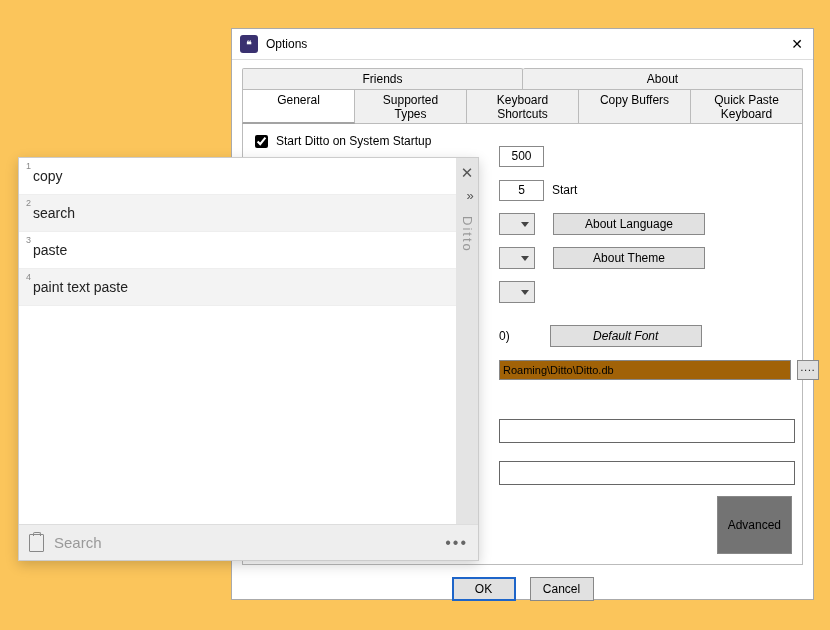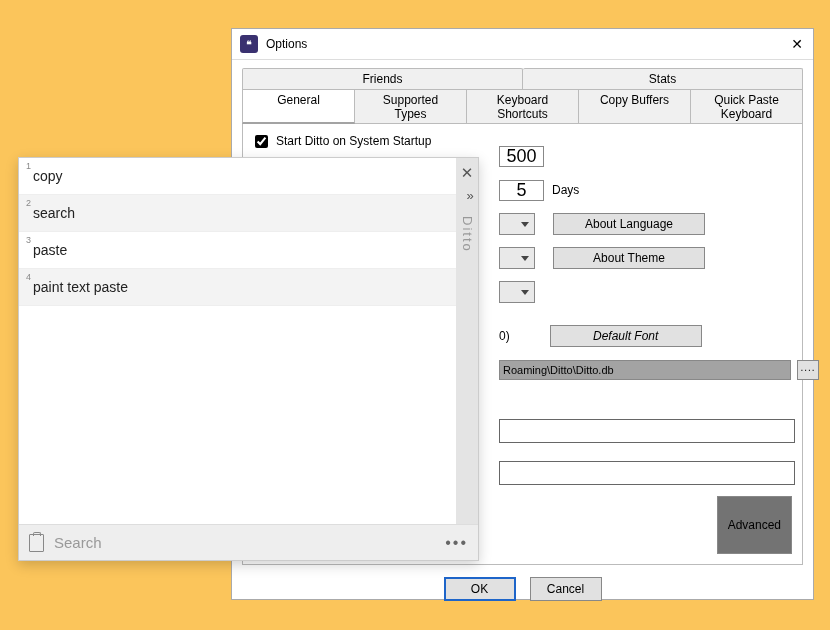--- a/index.html
+++ b/index.html
@@ -91,21 +91,21 @@
   .row input[type=checkbox] {
     width: 13px; height: 13px;
     margin: 0 4px 0 0;
     accent-color: #000;
   }
   .numbox {
     width: 45px;
     height: 21px;
     border: 1px solid #888;
     text-align: center;
-    font-size: 18px;
+    font-size: 12px;
     padding: 0 2px;
   }
   .daylabel { margin-left: 6px; }
 
   .combo {
     width: 36px;
     height: 22px;
     border: 1px solid #888;
     background: #e9e9e9;
     display: inline-flex;
@@ -133,21 +133,21 @@
   .form-row { display: flex; align-items: center; gap: 18px; margin-bottom: 12px; height:22px; }
   .form-row.last-combo { margin-bottom: 22px; }
   .zero-text { margin-right: 6px; }
 
   .db-path {
     width: 292px;
     height: 20px;
     border: 1px solid #888;
     font-size: 11px;
     padding-left: 3px;
-    background: #a3a3a3;
+    background: #a16207;
     overflow: hidden;
     white-space: nowrap;
   }
   .dots-btn {
     width: 22px; height: 20px;
     border: 1px solid #888;
     background: #e1e1e1;
     text-align: center;
     font-size: 10px;
     line-height: 14px;
@@ -173,21 +173,21 @@
 
   .dlg-buttons {
     height: 48px;
     display: flex;
     align-items: center;
     justify-content: center;
     gap: 14px;
     border-top: 0;
   }
   .dlg-buttons button {
-    width: 72px; height: 24px;
+    width: 64px; height: 24px;
     border: 1px solid #888;
     background: #e1e1e1;
     font-size: 12px;
     cursor: default;
   }
   .dlg-buttons button.primary {
     border: 2px solid #1e65c9;
     background: #e1e1e1;
   }
 
@@ -281,21 +281,21 @@
 <div class="options-window">
   <div class="options-titlebar">
     <div class="app-icon">❝</div>
     <div class="window-title">Options</div>
     <div class="close-btn">✕</div>
   </div>
 
   <div class="tab-strip">
     <div class="tab-row row1">
       <div class="tab">Friends</div>
-      <div class="tab">Stats</div>
+      <div class="tab">About</div>
     </div>
     <div class="tab-row row2">
       <div class="tab active">General</div>
       <div class="tab">Supported Types</div>
       <div class="tab">Keyboard Shortcuts</div>
       <div class="tab">Copy Buffers</div>
       <div class="tab">Quick Paste Keyboard</div>
     </div>
     <div class="tab-body">
 
@@ -311,21 +311,21 @@
           <span>Maximum Number of Saved Copies</span>
         </label>
       </div>
 
       <div class="form-area">
         <div class="form-row" style="margin-top:-35px;">
           <input class="numbox" value="500" style="">
         </div>
         <div class="form-row">
           <input class="numbox" value="5" style="">
-          <span class="daylabel" style="margin-left:-10px;">Days</span>
+          <span class="daylabel" style="margin-left:-10px;">Start</span>
         </div>
         <div class="form-row">
           <div class="combo">
               <span class="arrow"></span>
             </div>
           <div class="gray-btn">About Language</div>
         </div>
         <div class="form-row">
           <div class="combo">
               <span class="arrow"></span>

